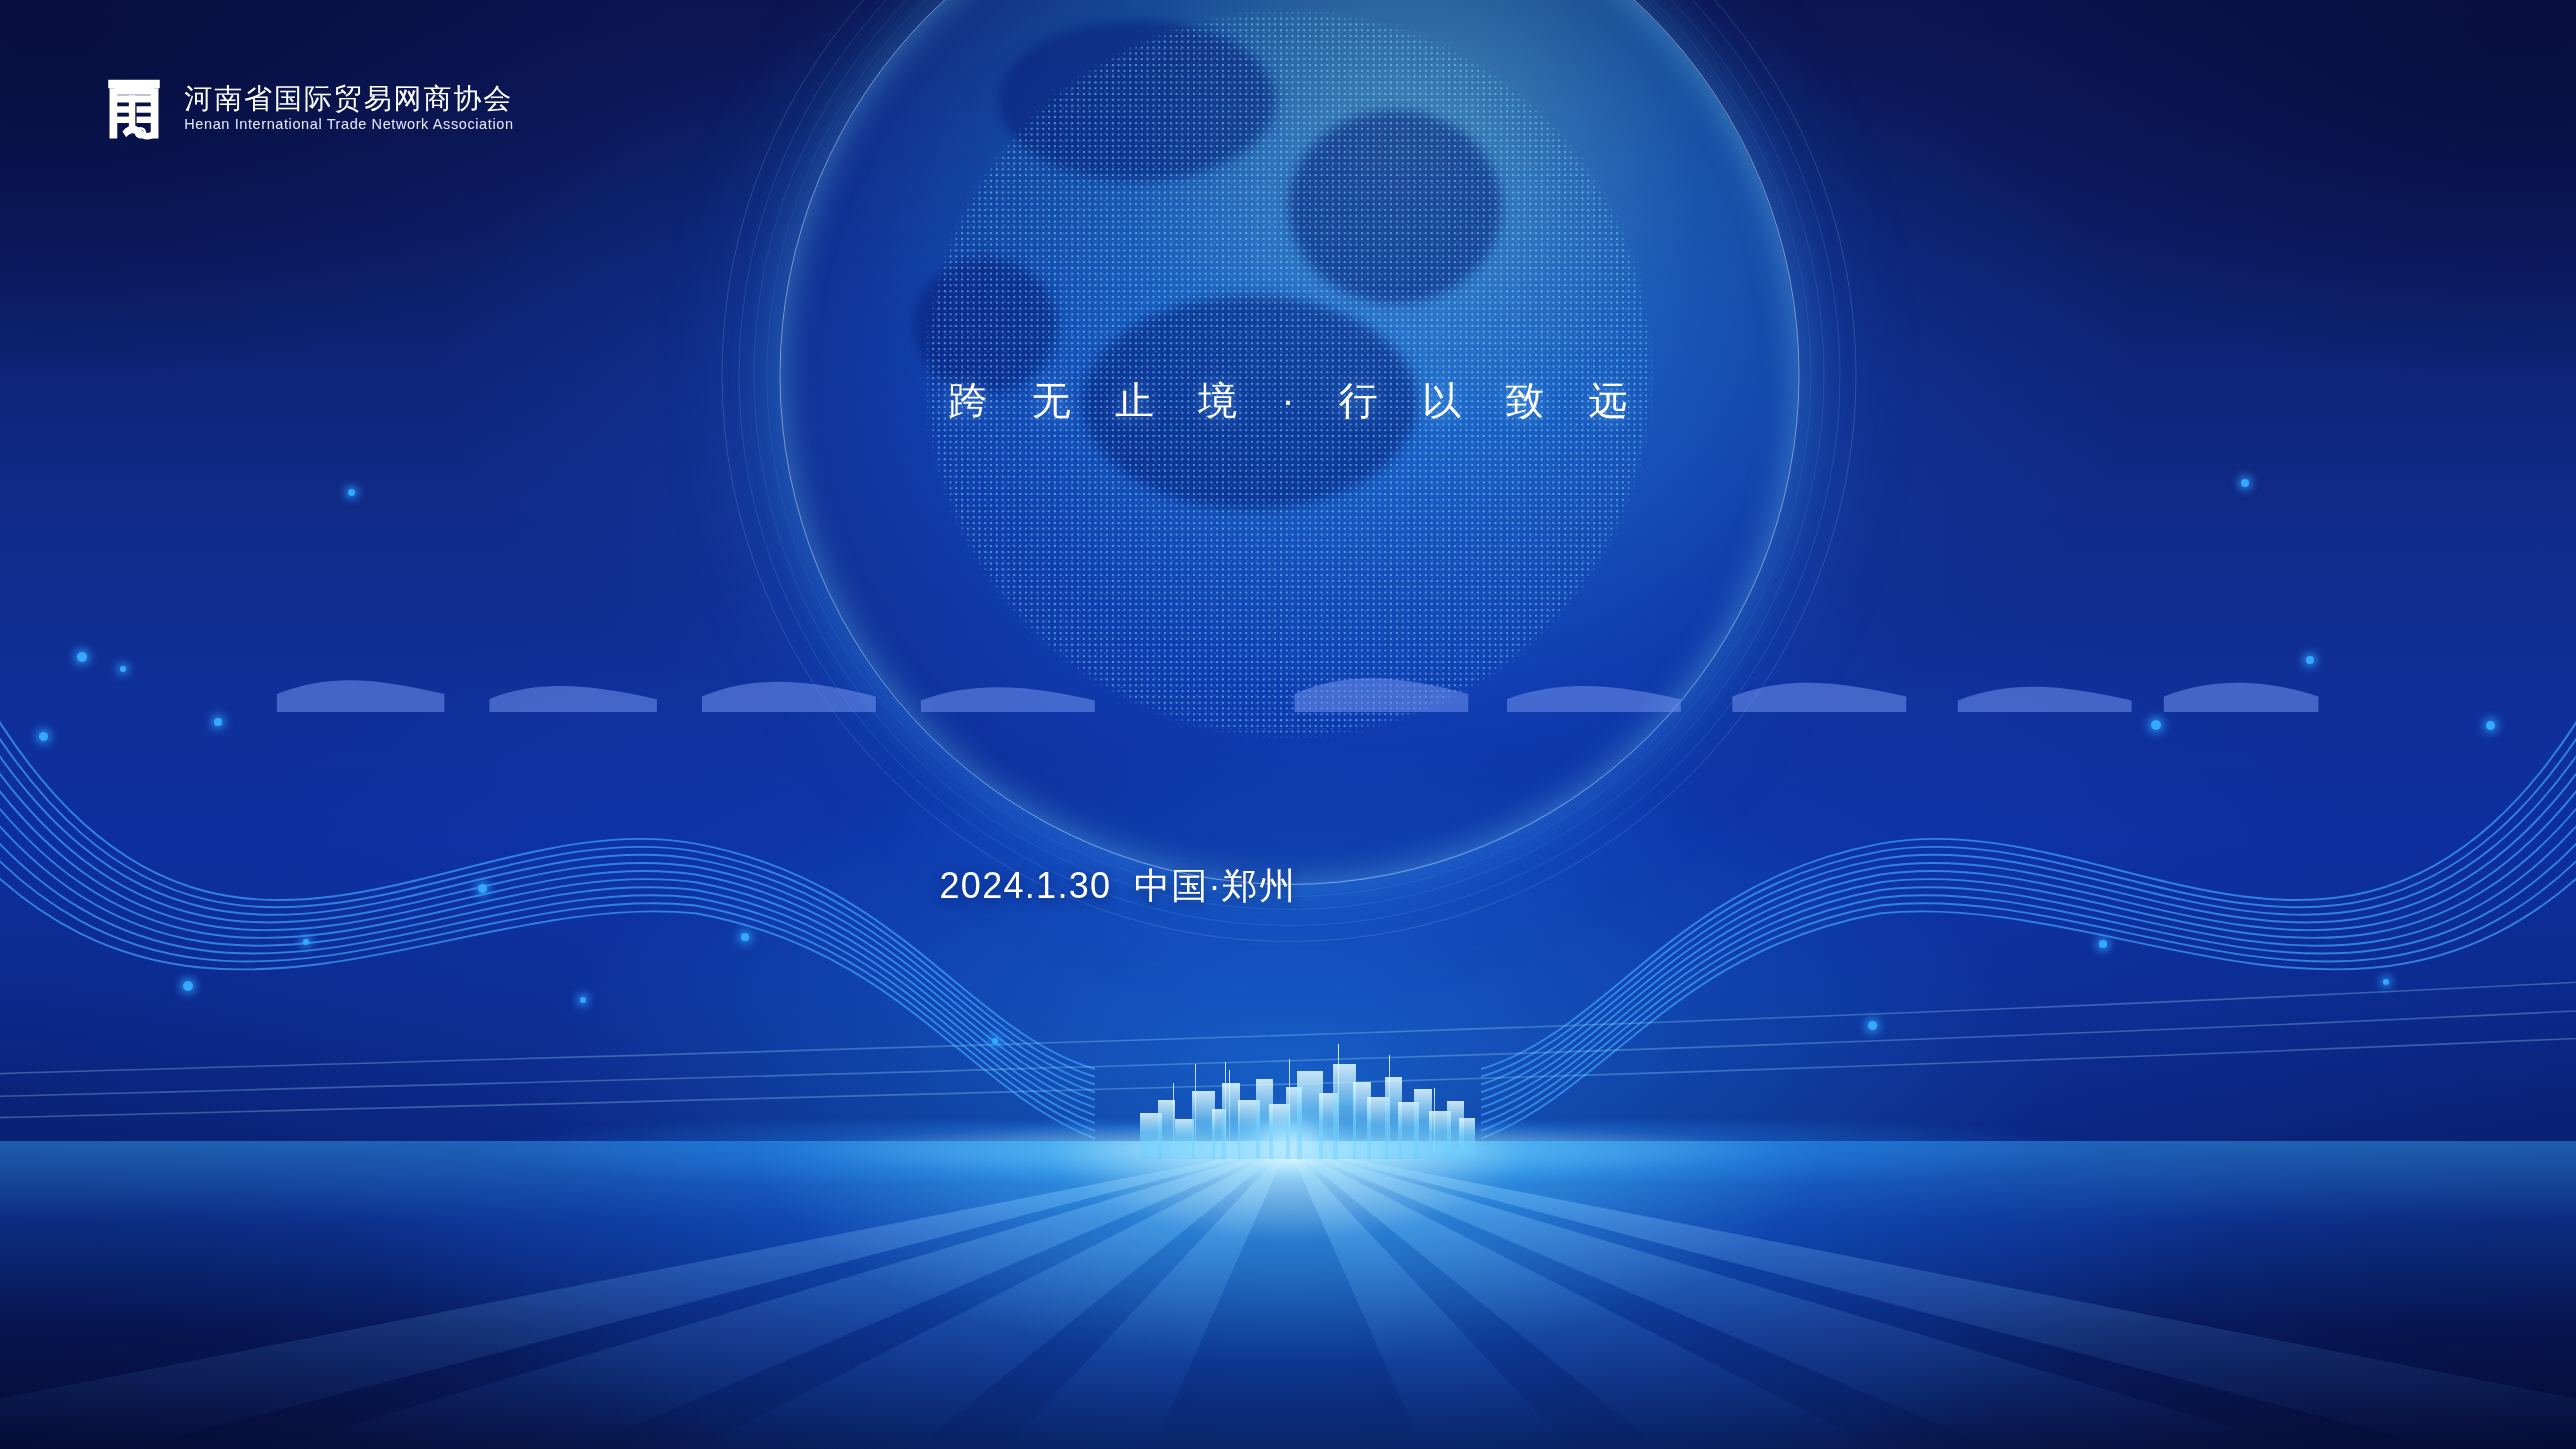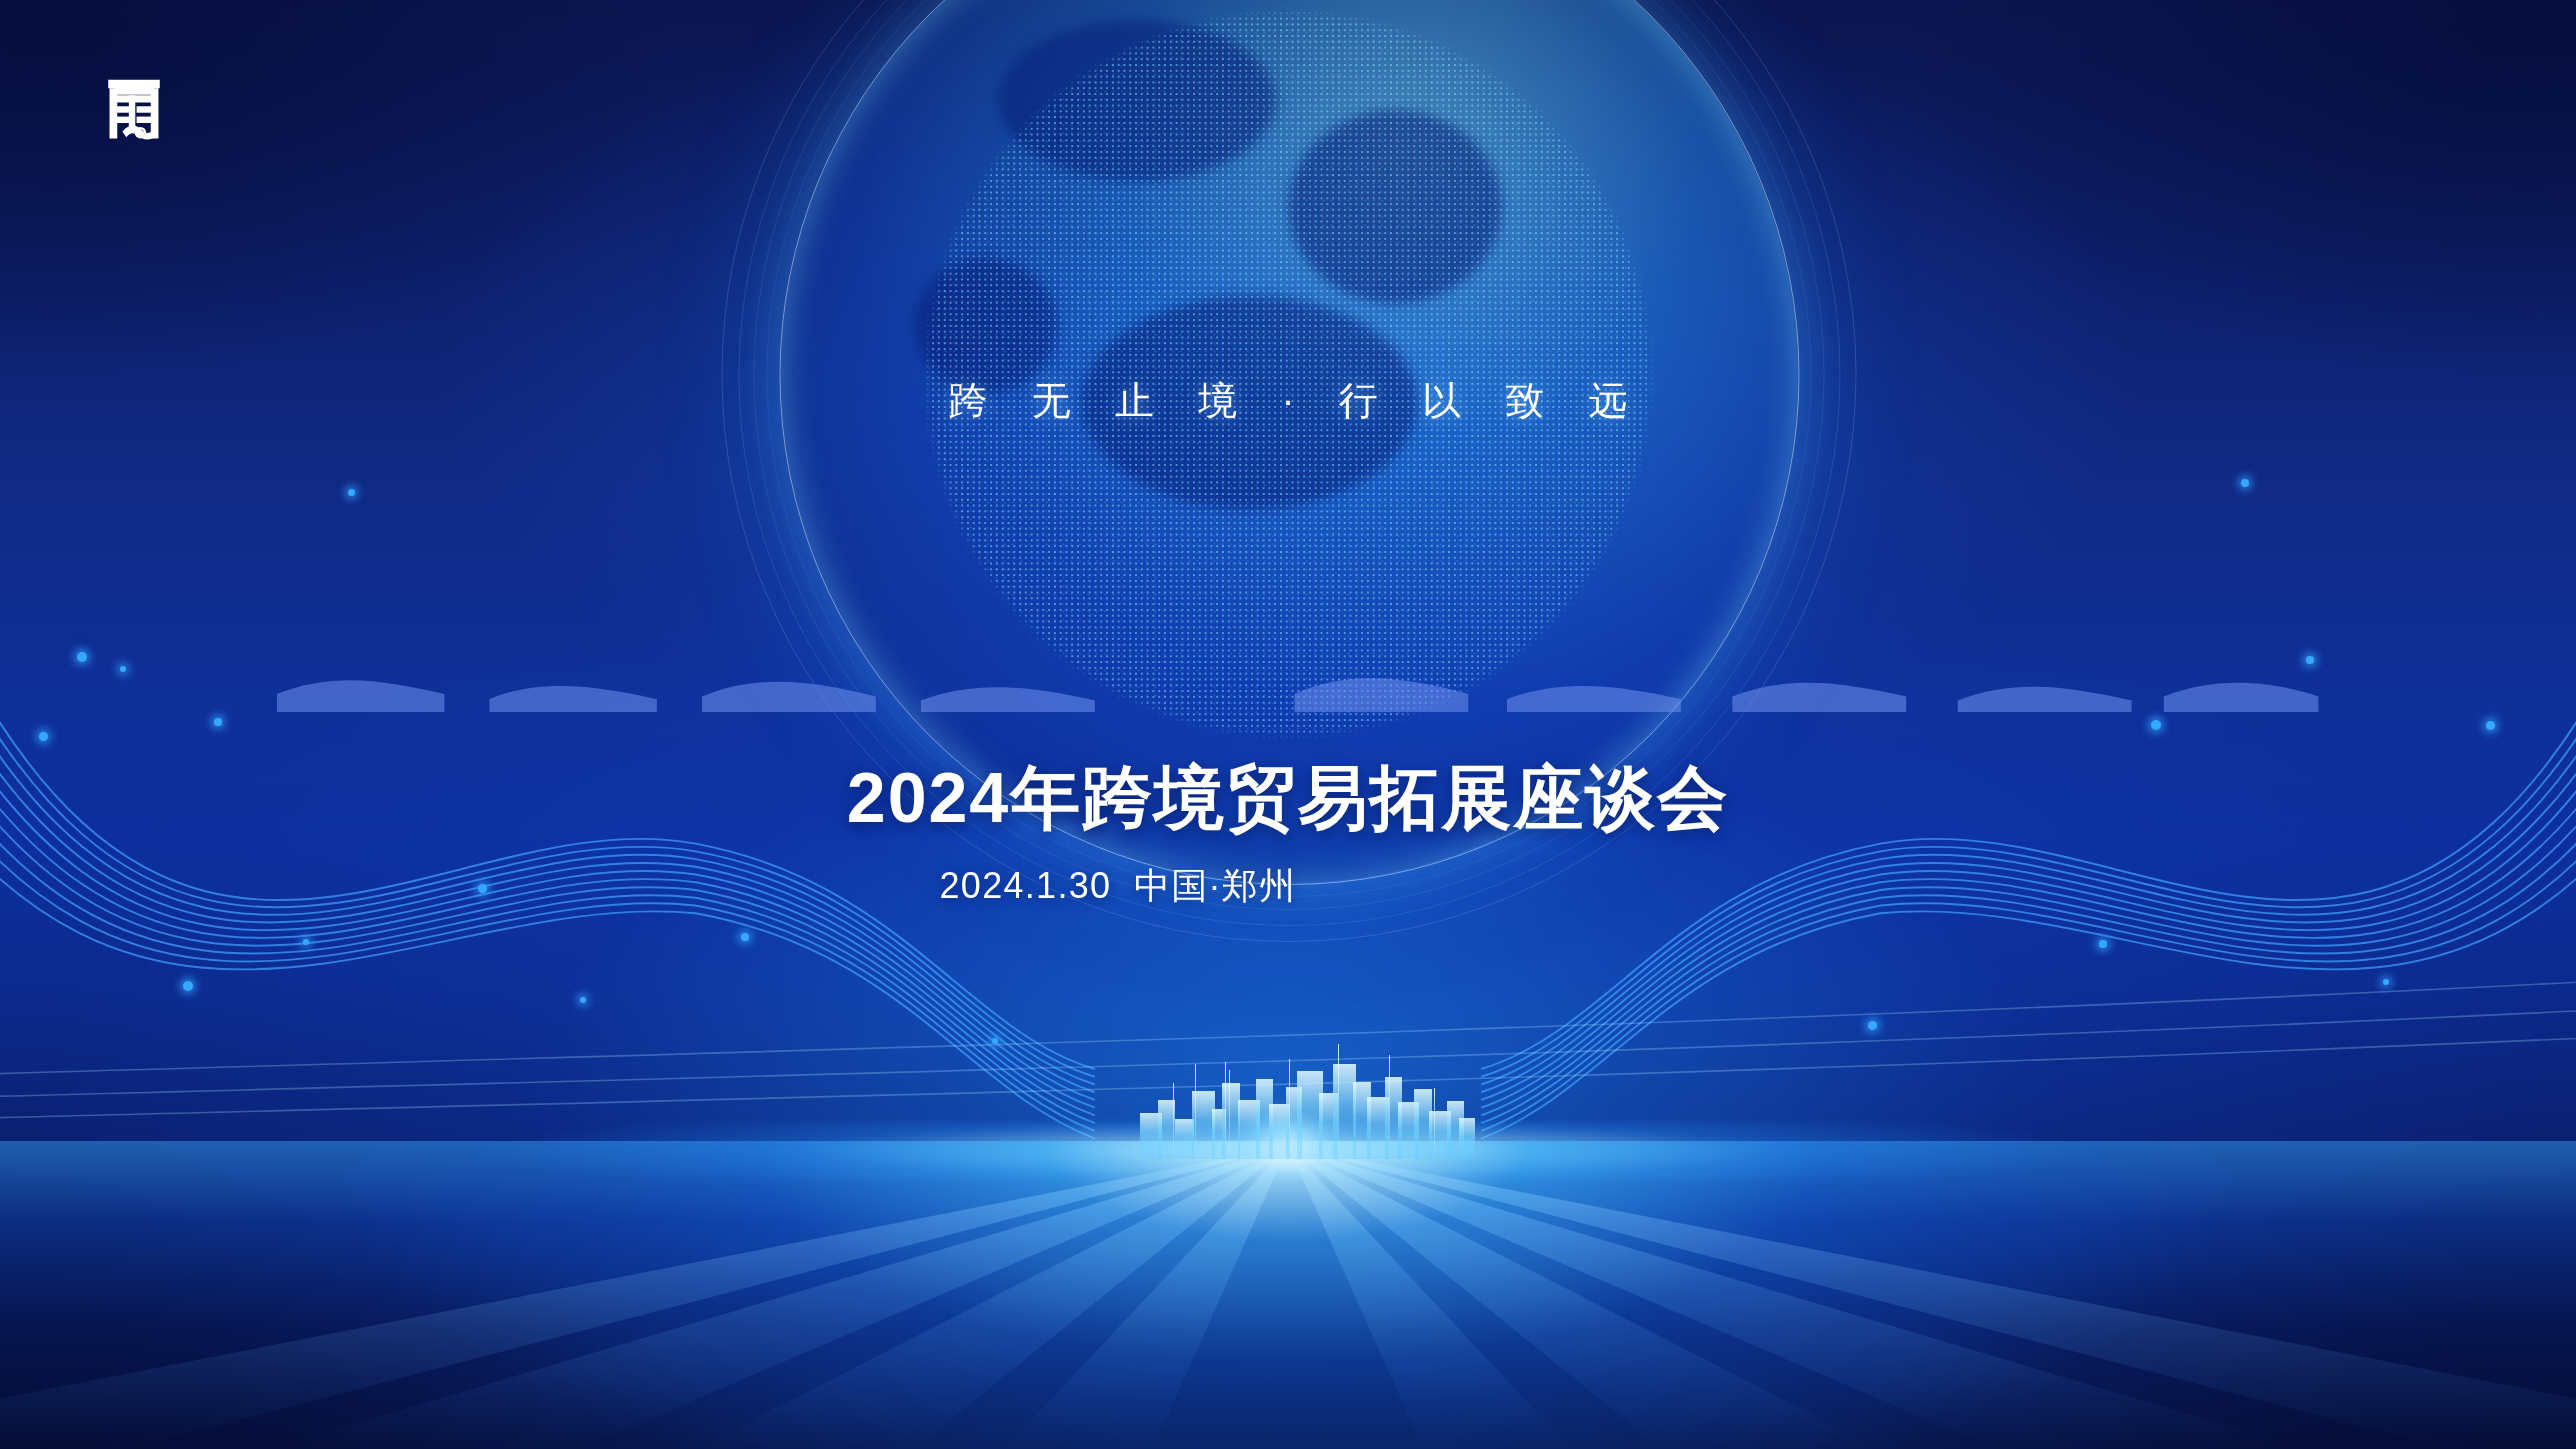--- a/index.html
+++ b/index.html
@@ -258,37 +258,40 @@
         <path d="M52,47 h30 v10 h-30 z"></path>
         <path d="M14,63 h30 v10 h-30 z"></path>
         <path d="M52,63 h30 v10 h-30 z"></path>
         <path d="M10,19 h12 v78 h-12 z"></path>
         <path d="M74,19 h12 v78 h-12 z"></path>
         <path d="M40,30 h10 v50 h-10 z"></path>
         <path d="M30,86 c10,-12 22,-12 30,-2 c5,6 12,6 18,0 l6,8 c-10,9 -22,8 -29,1 c-6,-6 -13,-6 -19,2 z"></path>
         <circle cx="58" cy="88" r="7" fill="none" stroke="#ffffff" stroke-width="4"></circle>
       </g>
     </svg>
+    <div>
+      <div id="logo-cn">河南省国际贸易网商协会</div>
+      <div id="logo-en">Henan International Trade Network Association</div>
+    </div>
   </div>
 
   <div id="tagline">跨 无 止 境 · 行 以 致 远</div>
 
 
   <svg id="title-waves" viewBox="0 0 4000 420" preserveAspectRatio="none">
     <g fill="#6f91ee" opacity=".55">
       <path d="M430,392 C520,356 600,372 690,392 L690,420 L430,420 Z"></path>
       <path d="M760,400 C840,366 930,380 1020,400 L1020,420 L760,420 Z"></path>
       <path d="M1090,396 C1180,358 1270,374 1360,396 L1360,420 L1090,420 Z"></path>
       <path d="M1430,402 C1520,368 1610,382 1700,402 L1700,420 L1430,420 Z"></path>
       <path d="M2010,392 C2100,352 2190,368 2280,392 L2280,420 L2010,420 Z"></path>
       <path d="M2340,400 C2430,366 2520,380 2610,400 L2610,420 L2340,420 Z"></path>
       <path d="M2690,396 C2780,360 2870,376 2960,396 L2960,420 L2690,420 Z"></path>
       <path d="M3040,402 C3130,366 3220,382 3310,402 L3310,420 L3040,420 Z"></path>
       <path d="M3360,396 C3450,360 3540,376 3600,396 L3600,420 L3360,420 Z"></path>
     </g>
   </svg>
 
-  <div id="subtitle">2024年跨境贸易拓展座谈会</div>
 
   <div id="meta"><span>2024.1.30</span>&nbsp;&nbsp;<span>中国·郑州</span></div>
 
 </div>
 
 
 </body></html>

